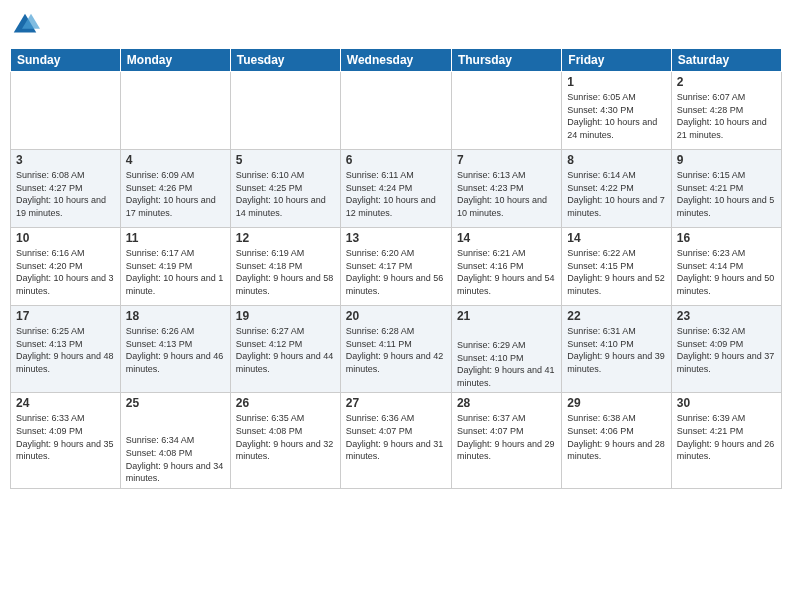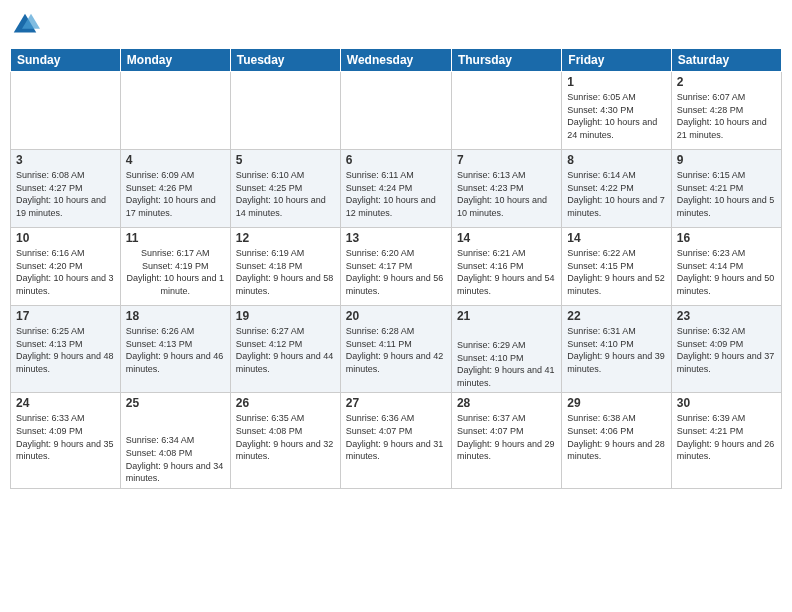--- a/index.html
+++ b/index.html
@@ -159,21 +159,21 @@
         </tr>
         <tr>
           <td>
             <span class="day-num">10</span>
             <div class="day-info" style="white-space: pre-line;">Sunrise: 6:16 AM
 Sunset: 4:20 PM
 Daylight: 10 hours and 3 minutes.</div>
           </td>
           <td>
             <span class="day-num">11</span>
-            <div class="day-info" style="white-space: pre-line; text-align: center;">Sunrise: 6:17 AM
+            <div class="day-info" style="white-space: pre-line;">Sunrise: 6:17 AM
 Sunset: 4:19 PM
 Daylight: 10 hours and 1 minute.</div>
           </td>
           <td>
             <span class="day-num">12</span>
             <div class="day-info" style="white-space: pre-line;">Sunrise: 6:19 AM
 Sunset: 4:18 PM
 Daylight: 9 hours and 58 minutes.</div>
           </td>
           <td>

